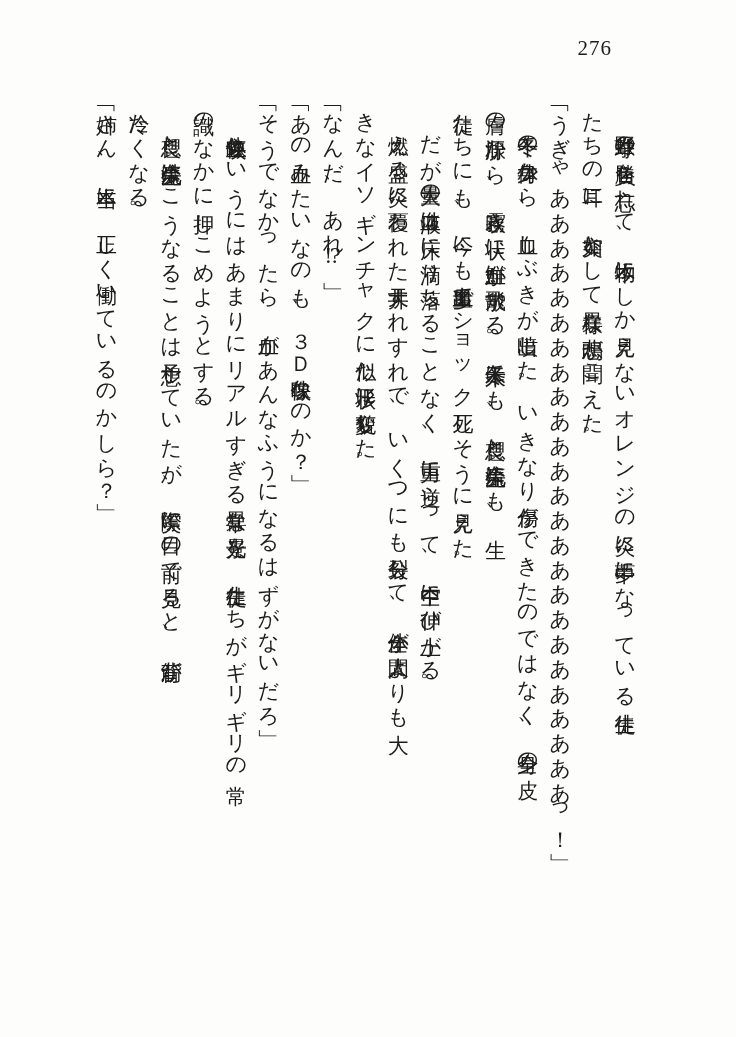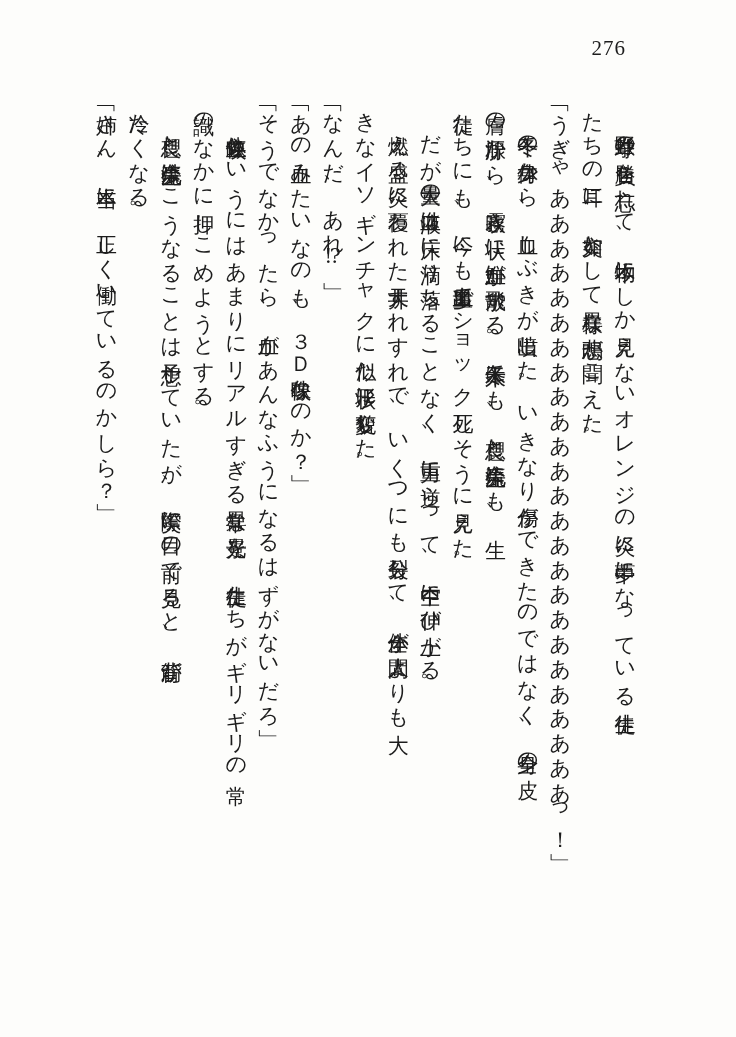--- a/index.html
+++ b/index.html
@@ -19,21 +19,21 @@
   }
   .page {
     position: relative;
     width: 736px;
     height: 1037px;
     background: var(--paper);
   }
   .page-number {
     position: absolute;
     top: 36px;
-    right: 110px;
+    right: 124px;
     font-size: 21px;
     color: var(--ink);
     letter-spacing: 1px;
     font-family: "Liberation Serif", "DejaVu Serif", serif;
   }
   .text-block {
     position: absolute;
     top: 98px;
     right: 95px;
     height: 830px;

